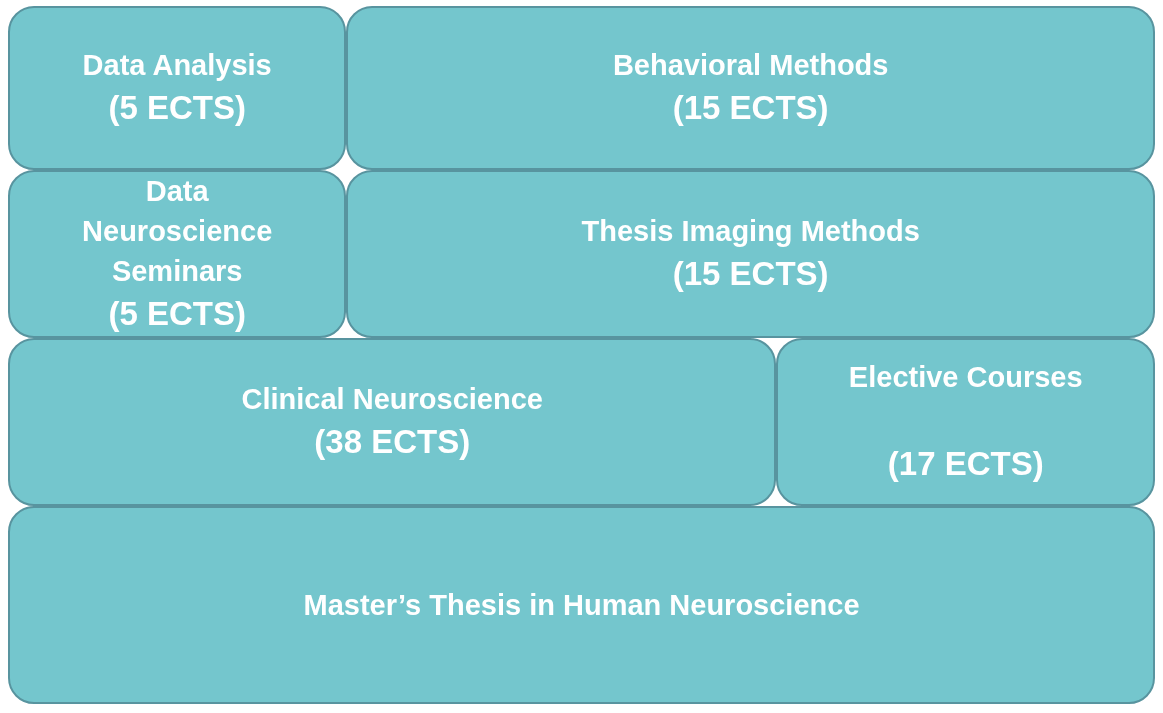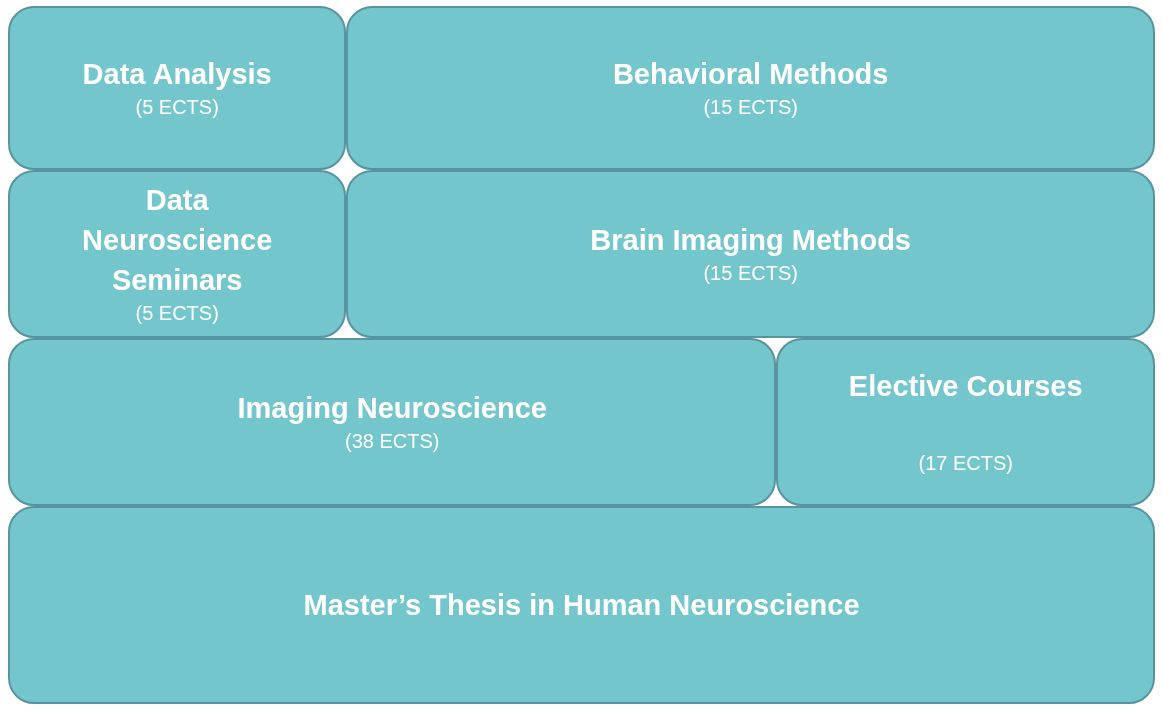--- a/index.html
+++ b/index.html
@@ -37,21 +37,21 @@
     text-align: center;
     line-height: 1.38;
     height: 100%;
   }
   .w-small    { width: 29.5%; }
   .w-large    { width: 70.5%; text-align: center; }
   .w-clinical { width: 67%; }
   .w-elective { width: 33%; gap: 44px; }
   .w-full     { width: 100%; }
   .box-title { font-size: 29px; font-weight: bold; }
-  .box-ects  { font-size: 20px; font-weight: normal; }
+  .box-ects  { font-size: 33px; font-weight: bold; }
   .box-seminars .box-title { max-width: 230px; }
 </style>
 </head>
 <body>
 
 <div class="canvas">
 
   <div class="row row-1">
     <div class="box w-small">
       <div class="box-title">Data Analysis</div>
@@ -62,28 +62,28 @@
       <div class="box-ects">(15 ECTS)</div>
     </div>
   </div>
 
   <div class="row row-2">
     <div class="box w-small box-seminars">
       <div class="box-title">Data Neuroscience Seminars</div>
       <div class="box-ects">(5 ECTS)</div>
     </div>
     <div class="box w-large">
-      <div class="box-title">Brain Imaging Methods</div>
+      <div class="box-title">Thesis Imaging Methods</div>
       <div class="box-ects">(15 ECTS)</div>
     </div>
   </div>
 
   <div class="row row-3">
     <div class="box w-clinical">
-      <div class="box-title">Imaging Neuroscience</div>
+      <div class="box-title">Clinical Neuroscience</div>
       <div class="box-ects">(38 ECTS)</div>
     </div>
     <div class="box w-elective">
       <div class="box-title">Elective Courses</div>
       <div class="box-ects">(17 ECTS)</div>
     </div>
   </div>
 
   <div class="row row-4">
     <div class="box w-full">

